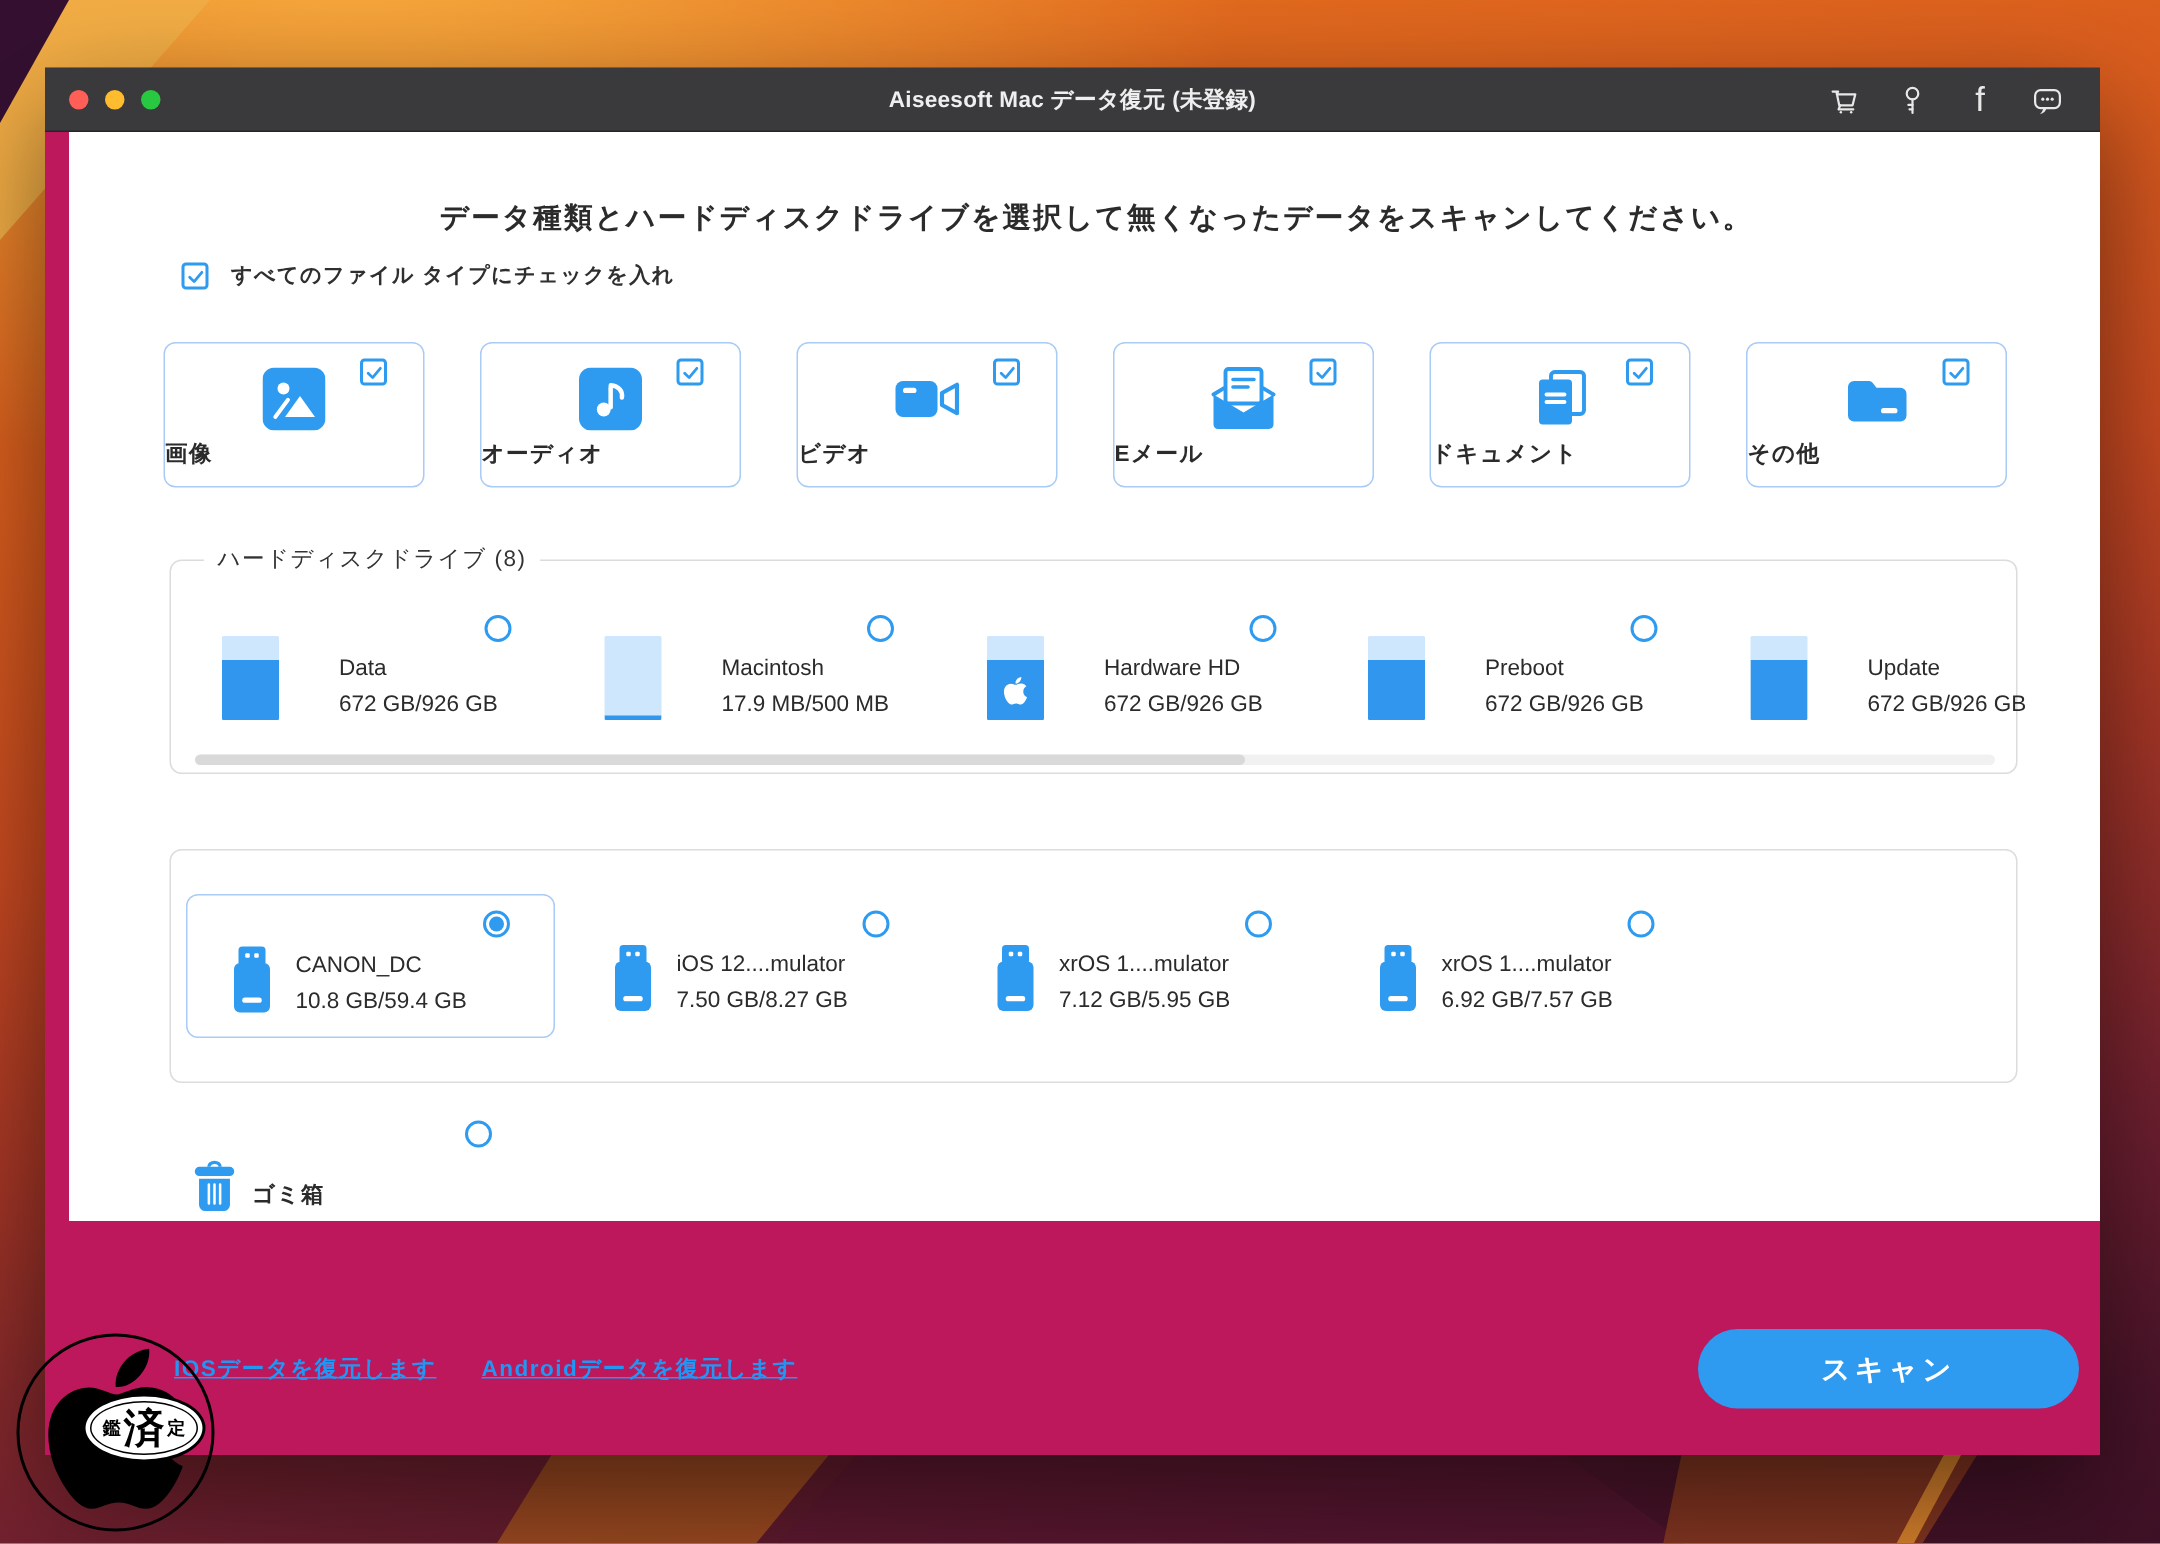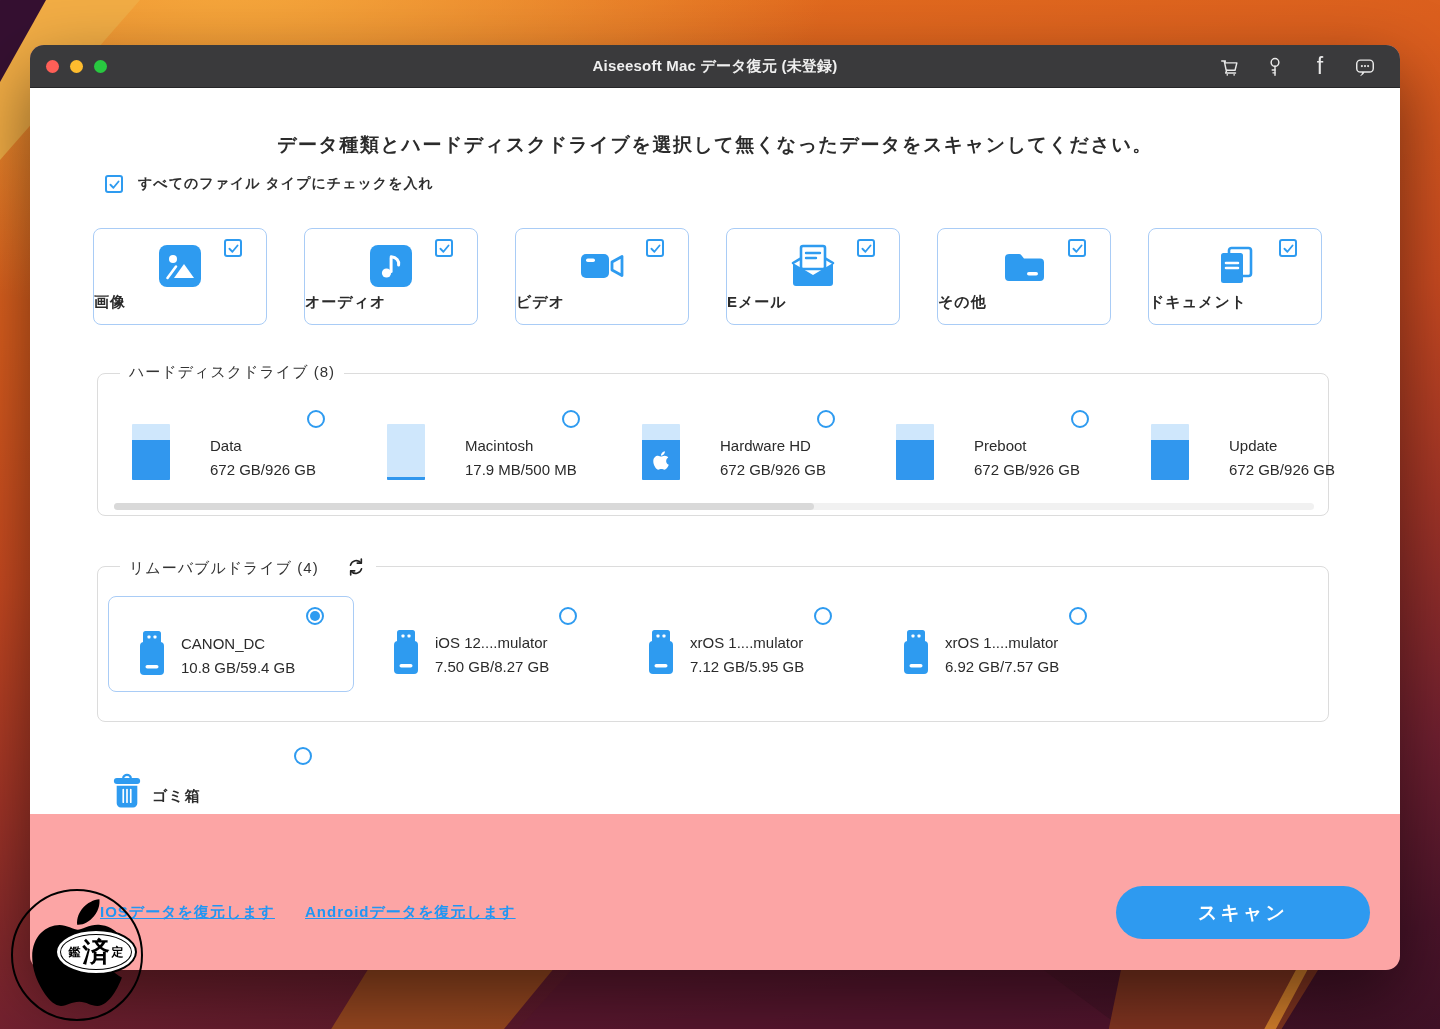--- a/index.html
+++ b/index.html
@@ -21,34 +21,34 @@
     clip-path:polygon(26% 0, 39% 0, 35% 100%, 23% 100%); }
   .wp-band2 { left:0; bottom:0; width:100%; height:70px; background:#8a3a20; opacity:.9;
     clip-path:polygon(78% 0, 92% 0, 89% 100%, 77% 100%); }
   .wp-line { left:0; bottom:0; width:100%; height:70px; background:#e08a2e; opacity:.9;
     clip-path:polygon(90.4% 0, 91.2% 0, 88.6% 100%, 87.8% 100%); }
   .wp-plum { left:0; bottom:0; width:100%; height:64px; background:#5c1733; opacity:.55;
     clip-path:polygon(40% 0, 72% 0, 78% 100%, 36% 100%); }
 
   
   .window { position:absolute; left:30px; top:45px; width:1370px; height:925px;
-    border-radius:14px; overflow:hidden; background:#fca5a5;
+    border-radius:0; overflow:hidden; background:#be185d;
     box-shadow:0 28px 70px rgba(0,0,0,.5); }
 
   .titlebar { position:relative; height:43px; background:#3a3a3c; border-bottom:1px solid #262628;
     display:flex; align-items:center; }
   .traffic { position:absolute; left:16px; top:0; height:43px; display:flex; align-items:center; gap:11px; }
   .tl { width:13px; height:13px; border-radius:50%; display:inline-block; }
   .tl.red { background:#ff5f57; } .tl.yellow { background:#febc2e; } .tl.green { background:#28c840; }
   .title { flex:1; text-align:center; color:#efefef; font-size:15px; font-weight:700; letter-spacing:.2px; }
   .tb-icons { position:absolute; right:24px; top:0; height:43px; display:flex; align-items:center; gap:23px; }
   .tb-icons span { display:inline-flex; width:22px; height:22px; align-items:center; justify-content:center; }
   .fb-glyph { color:#e8e8e8; font-size:23px; font-weight:400; line-height:1; }
 
-  .content { position:relative; width:100%; height:726px; background:#fff; }
+  .content { position:relative; width:100%; height:726px; background:#fff;margin-left:16px; }
 
   .heading { position:absolute; left:0; top:44px; width:100%; text-align:center;
     font-size:19px; font-weight:700; letter-spacing:1.5px; color:#2b2b2b; }
 
   .select-all { position:absolute; left:75px; top:87px; display:flex; gap:15px; cursor:pointer; }
   .cb { width:18px; height:18px; border:2px solid #2e9bf0; border-radius:3px; background:#fff;
     display:inline-flex; align-items:center; justify-content:center; }
   .select-all .label { font-size:14px; font-weight:700; color:#2f2f2f; letter-spacing:1px; }
 
   
@@ -260,42 +260,42 @@
         <div class="ft-label">Eメール</div>
       </div>
 
       <div class="ft-card">
         <span class="cb ft-check">
           <svg width="13" height="13" viewBox="0 0 24 24" fill="none" stroke="#2e9bf0" stroke-width="3.4" stroke-linecap="round" stroke-linejoin="round">
               <path d="M4.5 12.5 L10 18 L19.5 6.5"></path>
             </svg>
         </span>
         <span class="ft-icon">
-          <svg width="46" height="40" viewBox="0 0 46 40">
-              <path d="M4 12 A4 4 0 0 1 8 8 L18 8 A3 3 0 0 1 20.4 9.2 L23 12.5 L39 12.5 A4 4 0 0 1 43 16.5 L43 31 A4 4 0 0 1 39 35 L8 35 A4 4 0 0 1 4 31 Z" fill="#2e9bf0"></path>
-              <rect x="26" y="26" width="11" height="3.5" rx="1.75" fill="#fff"></rect>
-            </svg>
-        </span>
-        <div class="ft-label">その他</div>
-      </div>
-
-      <div class="ft-card">
-        <span class="cb ft-check">
-          <svg width="13" height="13" viewBox="0 0 24 24" fill="none" stroke="#2e9bf0" stroke-width="3.4" stroke-linecap="round" stroke-linejoin="round">
-              <path d="M4.5 12.5 L10 18 L19.5 6.5"></path>
-            </svg>
-        </span>
-        <span class="ft-icon">
           <svg width="42" height="42" viewBox="0 0 42 42">
               <rect x="15" y="3" width="22" height="28" rx="2.5" fill="#fff" stroke="#2e9bf0" stroke-width="2.6"></rect>
               <rect x="7" y="8" width="22" height="30" rx="2.5" fill="#2e9bf0"></rect>
               <path d="M12 18 L24 18 M12 23 L24 23" stroke="#fff" stroke-width="2.6" stroke-linecap="round"></path>
             </svg>
         </span>
         <div class="ft-label">ドキュメント</div>
+      </div>
+
+      <div class="ft-card">
+        <span class="cb ft-check">
+          <svg width="13" height="13" viewBox="0 0 24 24" fill="none" stroke="#2e9bf0" stroke-width="3.4" stroke-linecap="round" stroke-linejoin="round">
+              <path d="M4.5 12.5 L10 18 L19.5 6.5"></path>
+            </svg>
+        </span>
+        <span class="ft-icon">
+          <svg width="46" height="40" viewBox="0 0 46 40">
+              <path d="M4 12 A4 4 0 0 1 8 8 L18 8 A3 3 0 0 1 20.4 9.2 L23 12.5 L39 12.5 A4 4 0 0 1 43 16.5 L43 31 A4 4 0 0 1 39 35 L8 35 A4 4 0 0 1 4 31 Z" fill="#2e9bf0"></path>
+              <rect x="26" y="26" width="11" height="3.5" rx="1.75" fill="#fff"></rect>
+            </svg>
+        </span>
+        <div class="ft-label">その他</div>
       </div>
     </div>
 
     <div class="group-box hd-box">
       <span class="box-label">
         <span>ハードディスクドライブ (8)</span>
       </span>
 
       <div class="drive" style="left:34px">
         <span class="radio" style="left:175px"></span>
@@ -343,31 +343,20 @@
         <div class="d-name">Update</div>
         <div class="d-cap">672 GB/926 GB</div>
       </div>
 
       <div class="hscroll">
         <div class="thumb"></div>
       </div>
     </div>
 
     <div class="group-box rm-box">
-      <span class="box-label">
-        <span>リムーバブルドライブ (4)</span>
-        <span>
-          <svg width="22" height="22" viewBox="0 0 24 24" fill="none" stroke="#222" stroke-width="1.8" stroke-linecap="round" stroke-linejoin="round">
-            <path d="M6 10 A6.6 6.6 0 0 1 17.6 7.6"></path>
-            <path d="M17.8 3.4 L17.8 7.8 L13.4 7.8"></path>
-            <path d="M18 14 A6.6 6.6 0 0 1 6.4 16.4"></path>
-            <path d="M6.2 20.6 L6.2 16.2 L10.6 16.2"></path>
-          </svg>
-        </span>
-      </span>
 
       <div class="rm-card">
         <span class="radio checked"></span>
         <svg class="usb" width="34" height="46" viewBox="0 0 34 46">
             <rect x="8" y="1" width="18" height="13" rx="2.5" fill="#2e9bf0"></rect>
             <rect x="12.5" y="5.5" width="3" height="3" rx="0.8" fill="#fff"></rect>
             <rect x="18.5" y="5.5" width="3" height="3" rx="0.8" fill="#fff"></rect>
             <rect x="5" y="12" width="24" height="33" rx="4" fill="#2e9bf0"></rect>
             <rect x="10.5" y="35" width="13" height="3.5" rx="1.75" fill="#fff"></rect>
           </svg>

